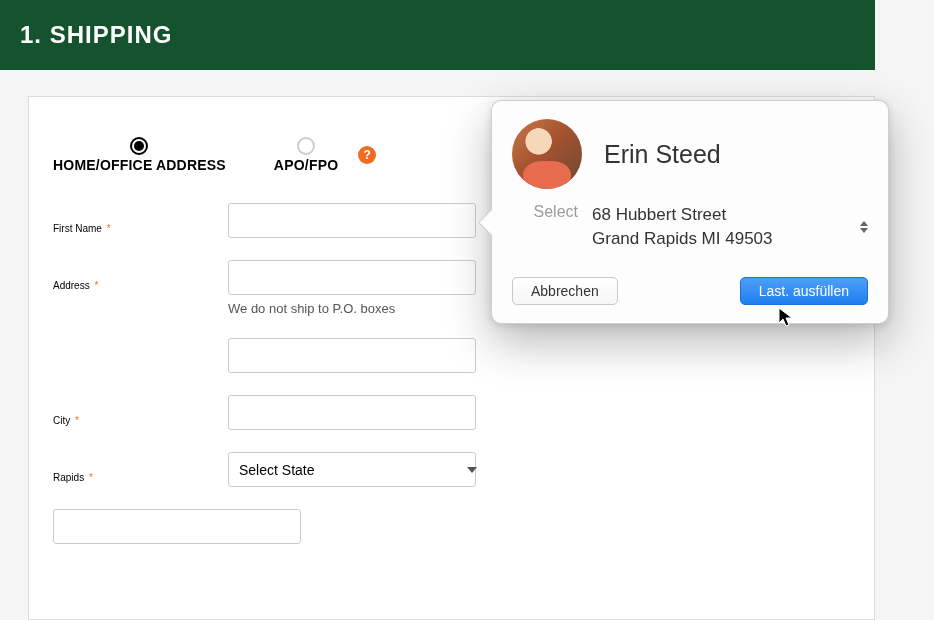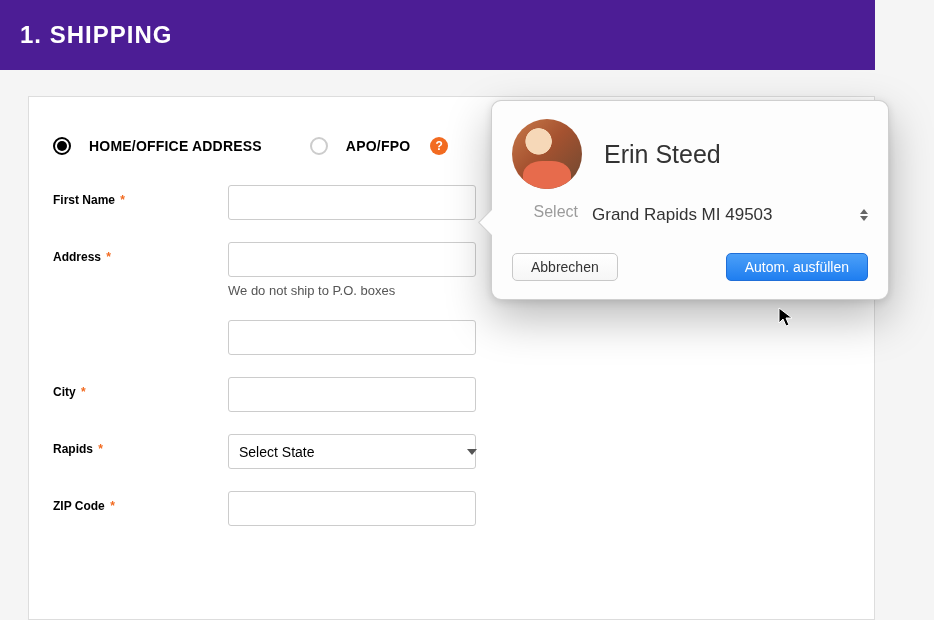--- a/index.html
+++ b/index.html
@@ -9,21 +9,21 @@
     }
     body {
       font-family: -apple-system, BlinkMacSystemFont, "Helvetica Neue", Arial, sans-serif;
       background: #f5f5f5;
       width: 934px;
       height: 620px;
       overflow: hidden;
       position: relative;
     }
     .header-bar {
-      background: #4c1d95;
+      background: #14532d;
       height: 70px;
       width: 875px;
       display: flex;
       align-items: center;
       padding-left: 20px;
     }
     .header-title {
       color: #fff;
       font-size: 24px;
       font-weight: 700;
@@ -40,22 +40,23 @@
     }
     .radio-row {
       display: flex;
       align-items: center;
       gap: 48px;
       margin-bottom: 30px;
     }
     .radio-option {
       display: flex;
       align-items: center;
-      gap: 18px;
+      gap: 2px;
       cursor: pointer;
+      flex-direction: column;
     }
     .radio-circle {
       width: 18px;
       height: 18px;
       border: 2px solid #000;
       border-radius: 50%;
       display: flex;
       align-items: center;
       justify-content: center;
       position: relative;
@@ -90,25 +91,26 @@
       justify-content: center;
       margin-left: -28px;
     }
     .form-row {
       display: flex;
       align-items: flex-start;
       margin-bottom: 22px;
     }
     .form-label {
       width: 175px;
-      font-size: 12px;
-      font-weight: 700;
+      font-size: 10px;
+      font-weight: 400;
       color: #000;
       padding-top: 8px;
       font-family: Arial, sans-serif;
+      margin-top: 12px;
     }
     .req {
       color: #f26b21;
       margin-left: 2px;
     }
     .form-input {
       width: 248px;
       height: 35px;
       border: 1px solid #ccc;
       border-radius: 3px;
@@ -336,44 +338,42 @@
       <span>Rapids</span><span class="req"> *</span>
     </div>
     <div class="select-wrap">
       <select class="form-select">
         <option>Select State</option>
       </select>
     </div>
   </div>
 
   <div class="form-row">
-    <div class="form-label">
-      <span>ZIP Code</span><span class="req"> *</span>
-    </div>
     <input class="form-input" type="text" value="" style="">
   </div>
 
 </div>
 
 <div class="popover">
   <div class="popover-header">
     <div class="avatar"></div>
     <div class="contact-name">Erin Steed</div>
   </div>
   <div class="address-block">
     <div class="address-label">Select</div>
     <div class="address-lines">
+      <div>68 Hubbert Street</div>
       <div>Grand Rapids MI 49503</div>
     </div>
     <div class="dropdown-arrows">
       <span class="arrow-up"></span>
       <span class="arrow-down"></span>
     </div>
   </div>
   <div class="popover-buttons">
     <button class="btn">Abbrechen</button>
-    <button class="btn btn-primary">Autom. ausfüllen</button>
+    <button class="btn btn-primary">Last. ausfüllen</button>
   </div>
 </div>
 
 <svg class="cursor" viewBox="0 0 16 22">
   <path d="M1 1 L1 16 L5 12 L8 19 L11 18 L8 11 L14 11 Z" fill="#000" stroke="#fff" stroke-width="1"></path>
 </svg>
 
 </body></html>

